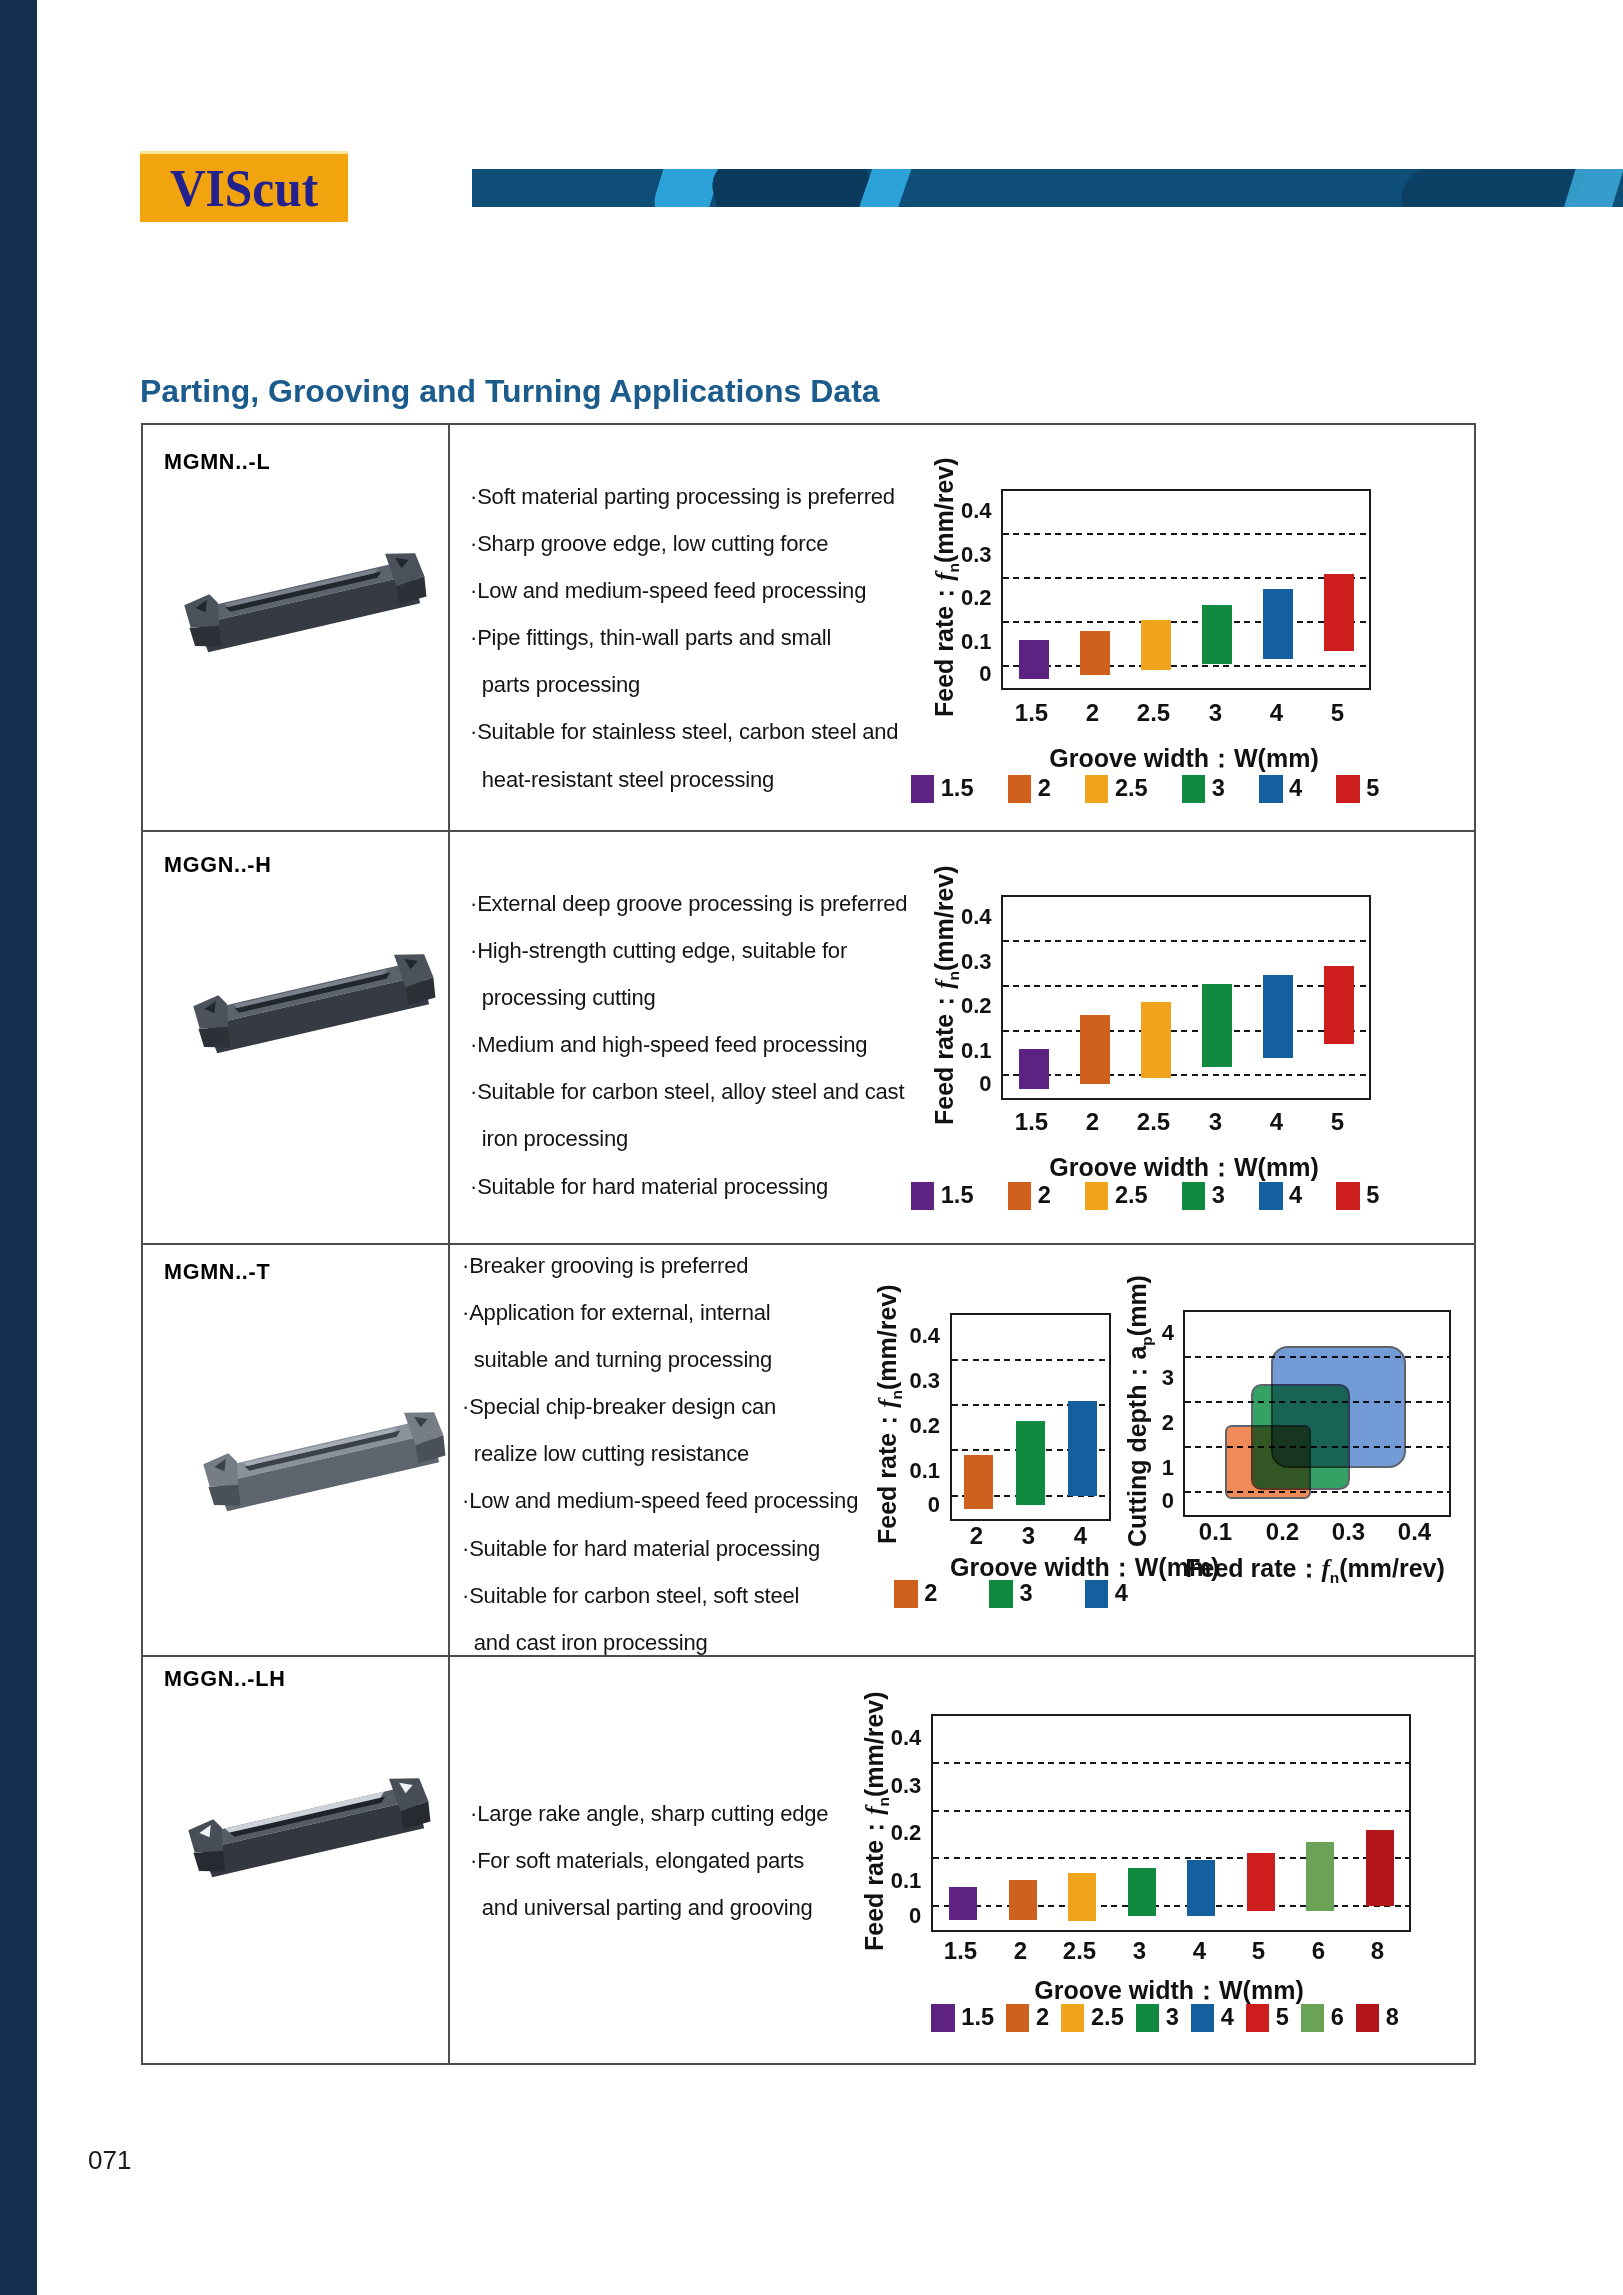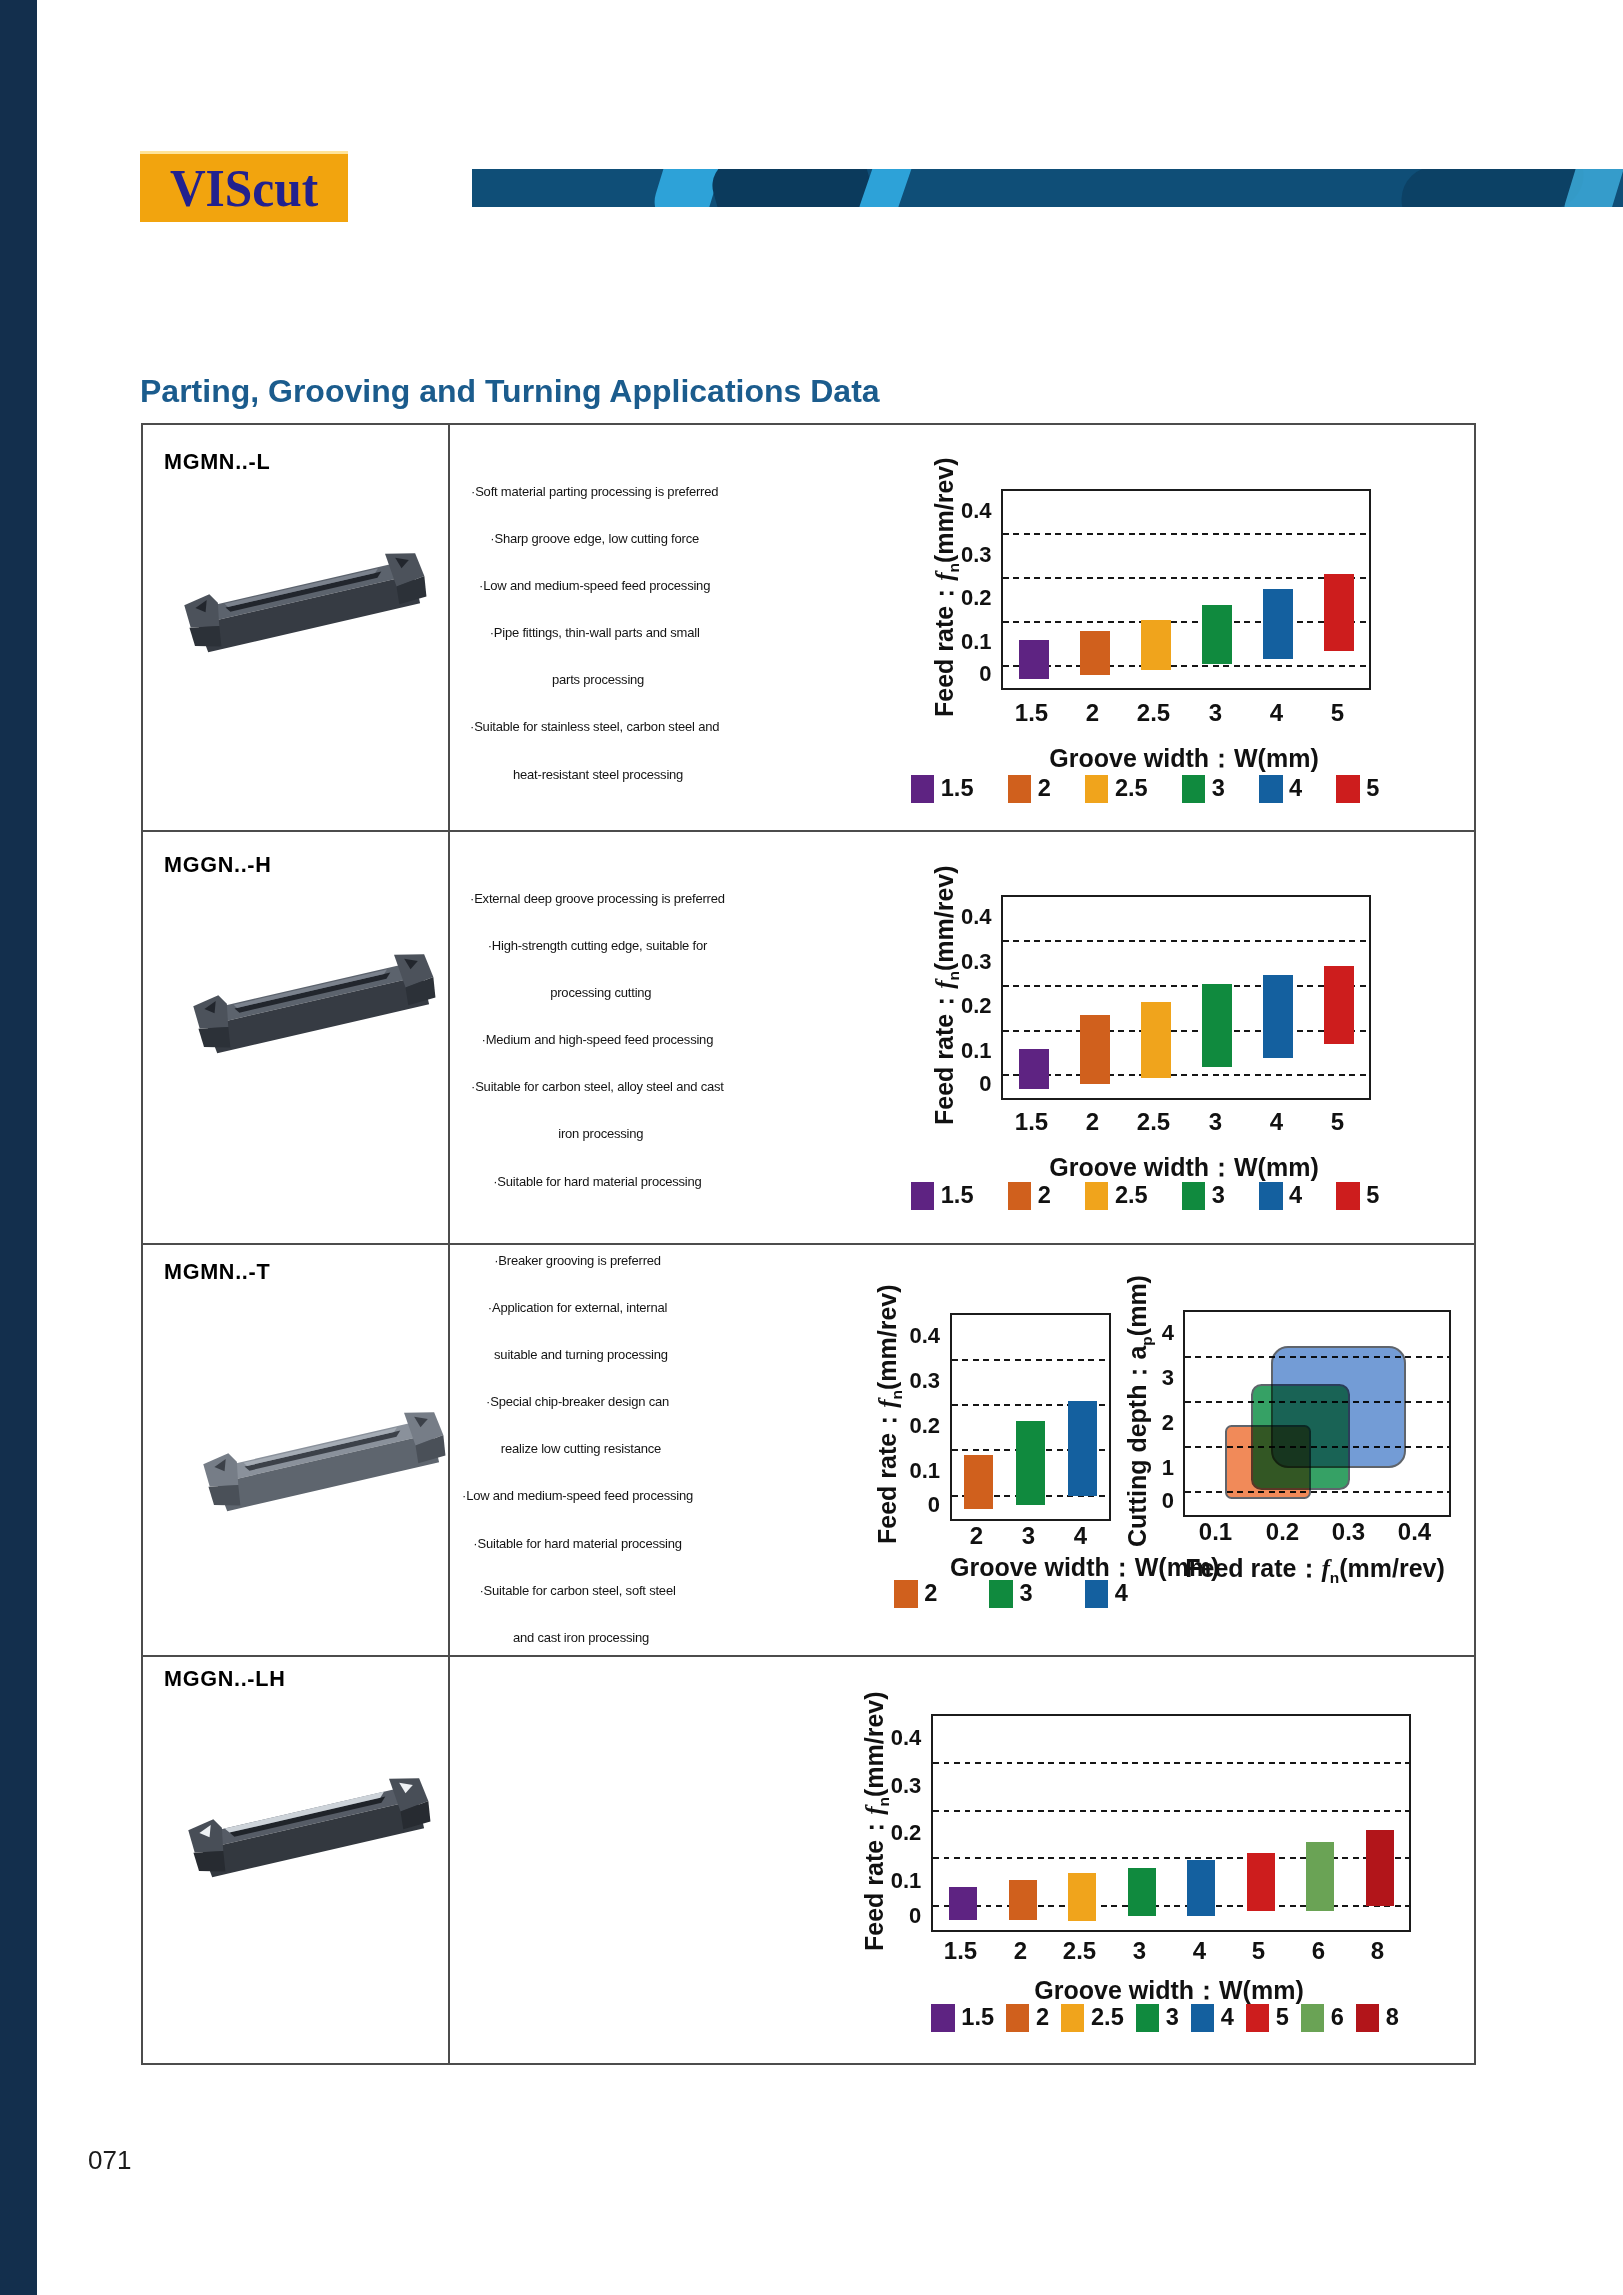--- a/index.html
+++ b/index.html
@@ -17,21 +17,21 @@
   .sw3{left:395px;width:37px;background:#2da2d8;transform:rotate(19deg);border-radius:19.6px;}
   .sw4{left:929px;width:183px;background:#0b3a5c;opacity:.65;transform:rotate(-21deg);border-radius:33px;}
   .sw5{left:1099px;width:46px;background:#3fb0e0;opacity:.8;transform:rotate(17deg);border-radius:19.6px;}
   .title{position:absolute;left:140px;top:281px;margin:0;font-size:47px;font-weight:bold;color:#1b5c8d;letter-spacing:0.7px;}
   .subtitle{position:absolute;left:140px;top:373px;margin:0;font-size:32px;font-weight:bold;color:#1b5c8d;}
   .tframe{position:absolute;left:141px;top:423px;width:1335px;height:1642px;border:2px solid #4c4c4c;box-sizing:border-box;}
   .vdiv{position:absolute;left:448px;top:423px;width:2px;height:1642px;background:#4c4c4c;}
   .hsep{position:absolute;left:141px;width:1335px;height:2px;background:#4c4c4c;}
   .model{position:absolute;font-size:21.6px;font-weight:bold;color:#000;letter-spacing:0.7px;white-space:nowrap;}
   .bullets{position:absolute;color:#141414;}
-  .bullets .line{font-size:13px;height:19.6px;margin-bottom:27.5px;white-space:pre;letter-spacing:-0.2px;text-align:center;}
+  .bullets .line{font-size:22px;height:19.6px;margin-bottom:27.5px;white-space:pre;letter-spacing:-0.2px;}
   .insert{position:absolute;transform:rotate(-13deg);}
   .pagenum{position:absolute;left:88px;top:2145px;font-size:26px;color:#1a1a1a;}
 
   .chart{position:absolute;}
   .plot{position:absolute;background:#fff;border:2.6px solid #1b1b1b;box-sizing:content-box;}
   .grid{position:absolute;left:0;height:2px;
         background-image:repeating-linear-gradient(90deg,#161616 0 5.9px,transparent 5.9px 10.5px);}
   .bar{position:absolute;}
   .region{position:absolute;border:2px solid #5f646b;mix-blend-mode:multiply;box-sizing:border-box;}
   .ytick{position:absolute;text-align:right;font-size:22px;font-weight:600;color:#111;}
@@ -319,20 +319,25 @@
       <polygon points="90,70 340,70 332,78 96,78" fill="#20242a"></polygon>
       <polygon points="28,52 70,44 80,60 74,96 30,88" fill="#484e57"></polygon>
       <polygon points="28,88 74,96 70,128 30,118" fill="#272b31"></polygon>
       <polygon points="44,60 64,52 58,70" fill="#eef1f4"></polygon>
       <polygon points="352,44 398,54 404,92 358,98" fill="#484e57"></polygon>
       <polygon points="358,98 404,92 400,124 356,126" fill="#272b31"></polygon>
       <polygon points="366,54 386,62 372,72" fill="#eef1f4"></polygon>
       <polygon points="84,62 340,62 332,70 90,70" fill="#cdd3d9"></polygon>
     </svg>
   </div>
+  <div class="bullets" style="left:470px;top:1801px;">
+      <div class="line">·Large rake angle, sharp cutting edge</div>
+      <div class="line">·For soft materials, elongated parts</div>
+      <div class="line">  and universal parting and grooving</div>
+    </div>
   <div class="chart" style="left:851px;top:1694px;width:628px;height:344px;">
       <div class="plot" style="left: 80px; top: 20px; width: 476px; height: 214px;">
         <div class="grid" style="top: 189px; width: 476px;"></div>
         <div class="grid" style="top: 141px; width: 476px;"></div>
         <div class="grid" style="top: 94px; width: 476px;"></div>
         <div class="grid" style="top: 46px; width: 476px;"></div>
         <div class="bar" style="left: 16px; top: 171px; width: 27.5px; height: 33px; background: rgb(94, 35, 130);"></div>
         <div class="bar" style="left: 76px; top: 164px; width: 27.5px; height: 40px; background: rgb(208, 96, 29);"></div>
         <div class="bar" style="left: 135px; top: 157px; width: 27.5px; height: 48px; background: rgb(240, 164, 28);"></div>
         <div class="bar" style="left: 195px; top: 152px; width: 27.5px; height: 48px; background: rgb(16, 138, 62);"></div>

